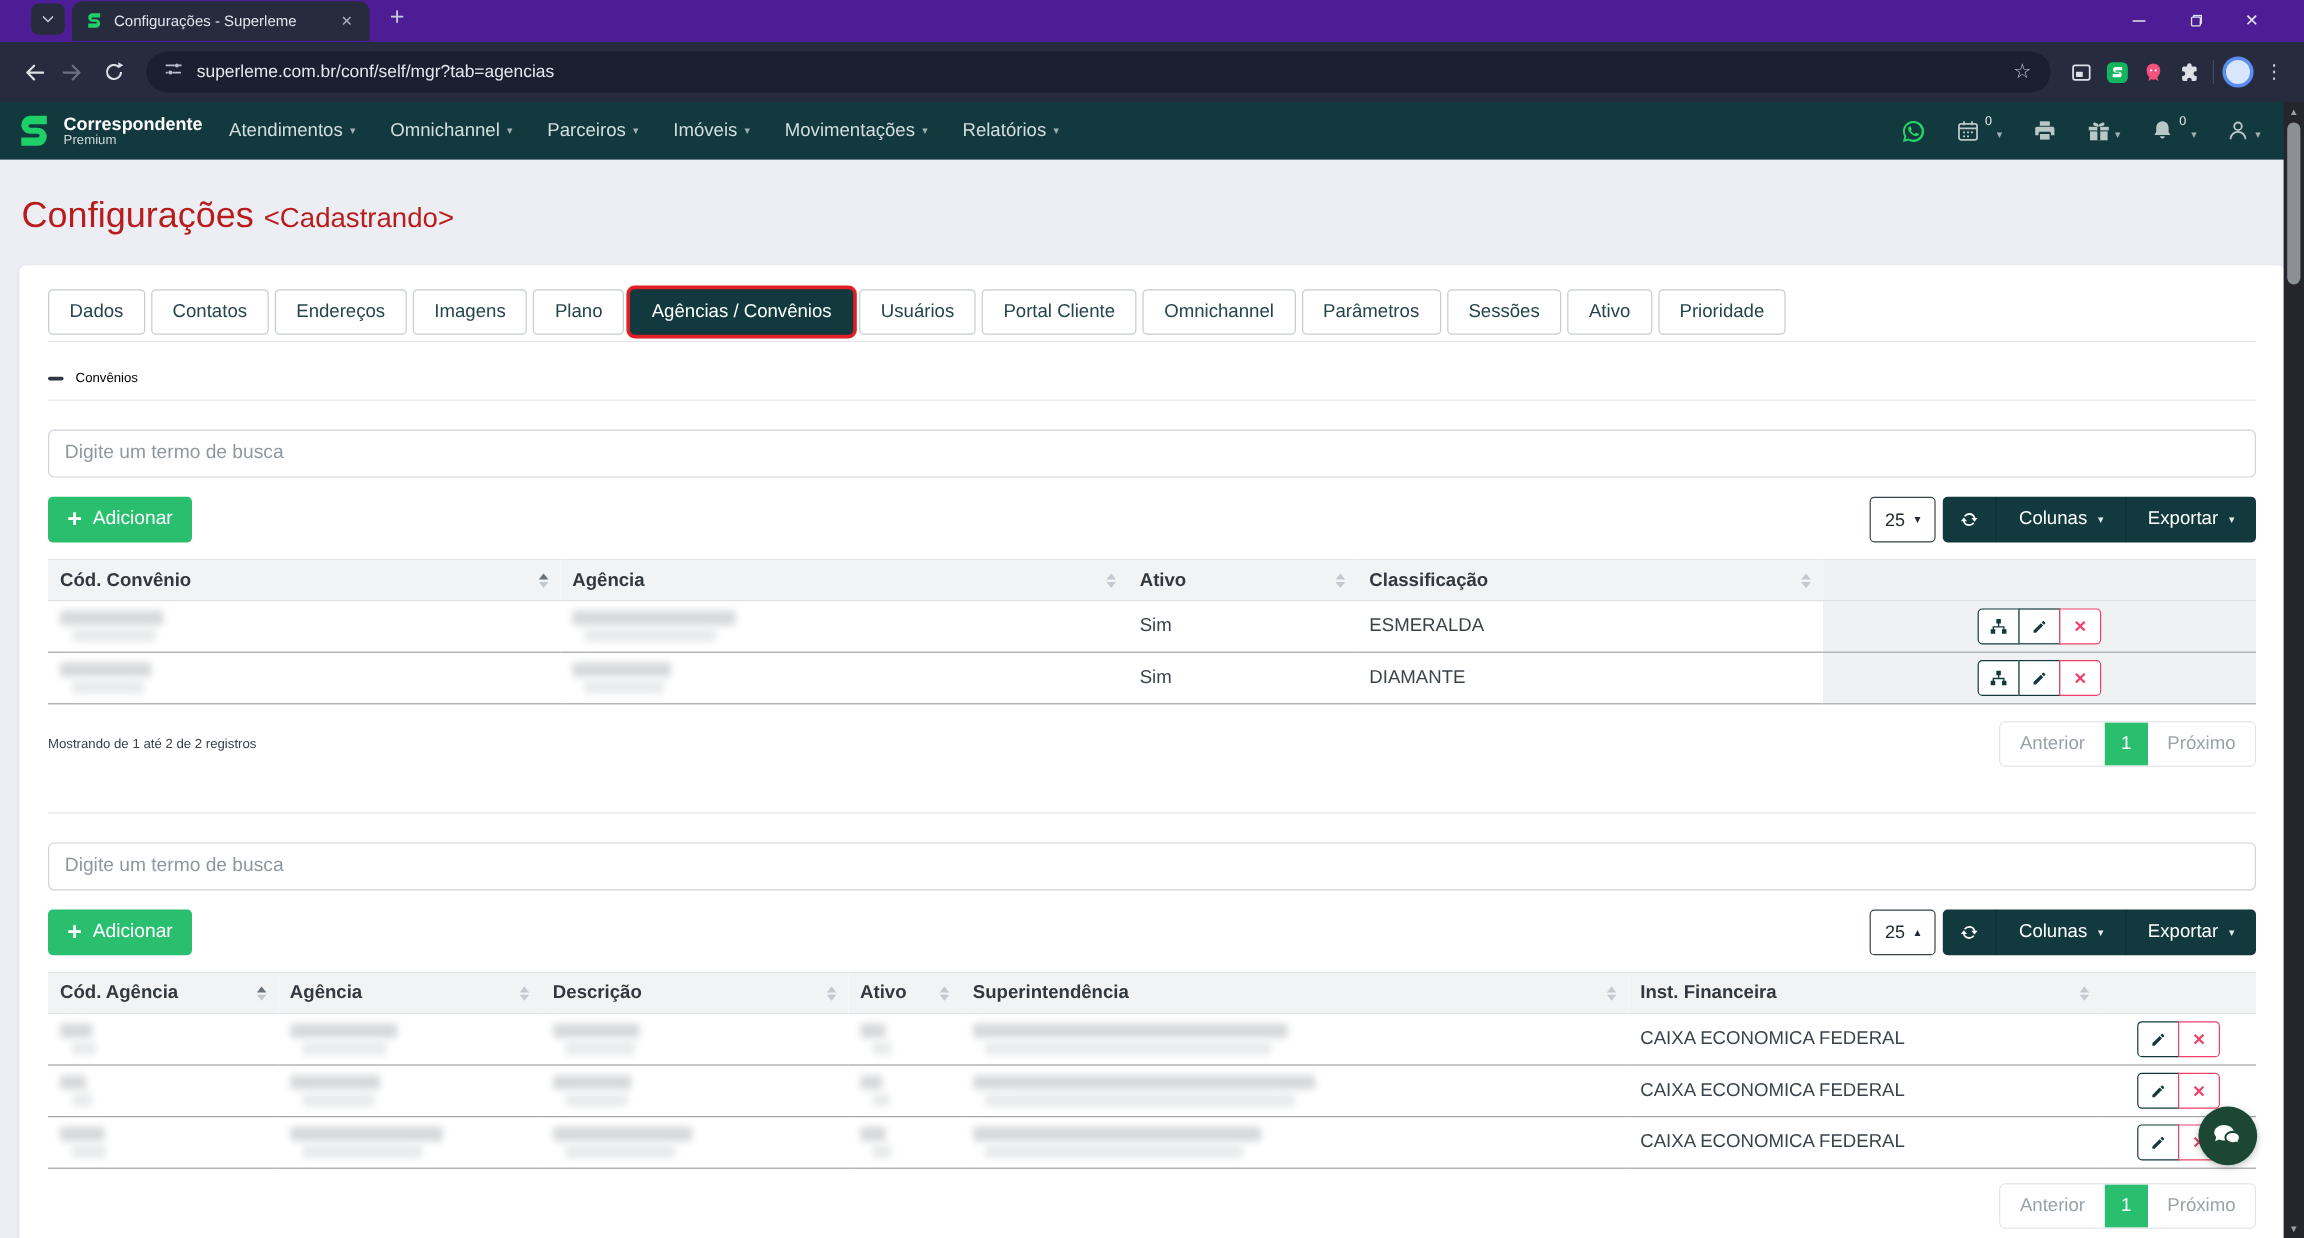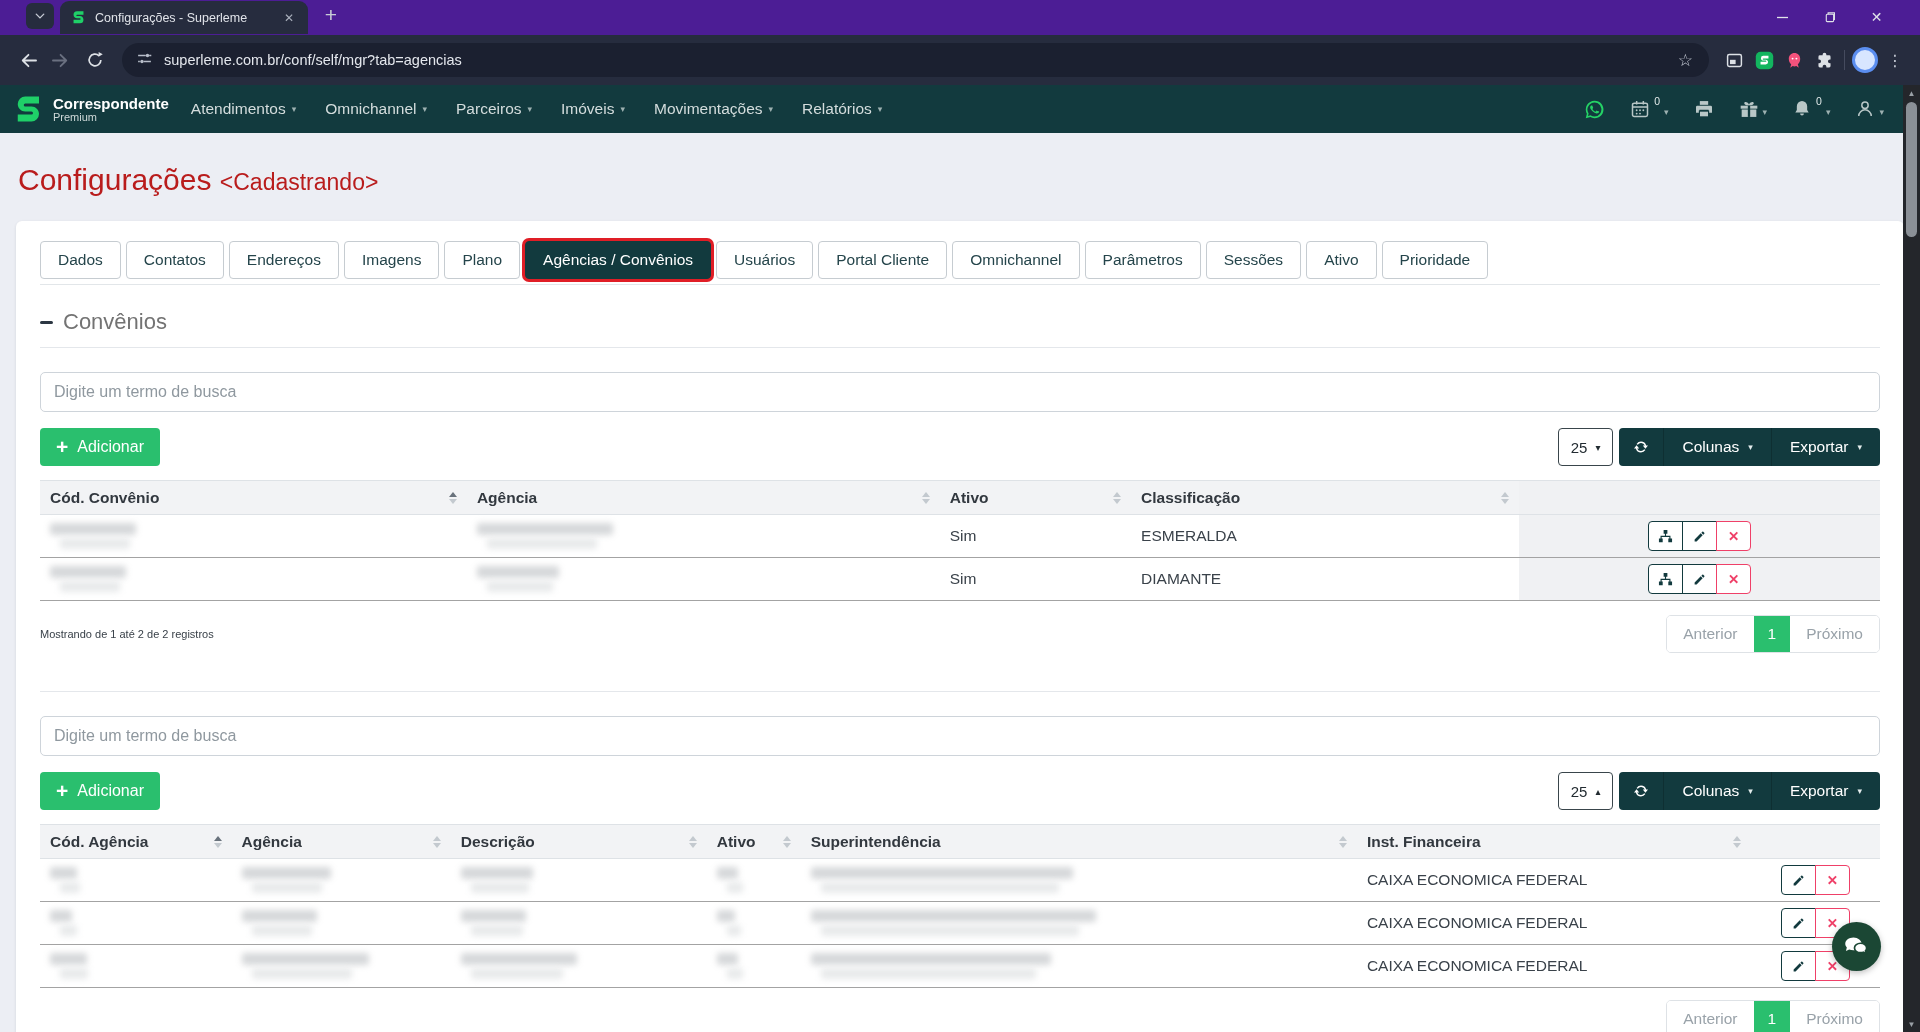--- a/index.html
+++ b/index.html
@@ -45,21 +45,21 @@
   .page-title{font-size:30px;color:#b91c1c;font-weight:500;margin:0 0 24px 2px}
   .title-suffix{font-size:23px;font-weight:400}
   .card{background:#fff;border-radius:6px;box-shadow:0 1px 3px rgba(40,50,60,.12);padding:20px 24px 24px;min-height:900px}
 
   .tabs{display:flex;gap:5px;border-bottom:1px solid #e2e6e9;padding-bottom:5px;flex-wrap:nowrap}
   .tab{border:1px solid #c6ccd1;border-radius:4px;height:38px;display:inline-flex;align-items:center;padding:0 17px;font-size:15.5px;color:#25454b;background:#fff;white-space:nowrap;cursor:pointer}
   .tab.active{background:#123a3e;color:#fff;border-color:#123a3e;box-shadow:0 0 0 3px #e01e26}
 
   section.panel{margin-top:24px}
   section.panel.second{margin-top:38px}
-  .legend{display:flex;align-items:center;gap:10px;font-size:22px;color:#737373;cursor:pointer}
+  .legend{display:flex;align-items:center;gap:10px;font-size:11px;color:#000000;cursor:pointer}
   .dash{width:13px;height:3px;background:#2c3743;border-radius:2px}
   hr.sec{border:none;border-top:1px solid #e4e7eb;margin:12px 0 0}
   .search{margin-top:24px;width:100%;height:40px;border:1px solid #ced4da;border-radius:5px;padding:0 13px;font-size:16px;color:#3a424a;font-family:inherit;background:#fff}
   .search::placeholder{color:#8f989f}
   .tbar{margin-top:16px;display:flex;justify-content:space-between;align-items:center}
   .btn-add{display:inline-flex;align-items:center;gap:9px;background:#2abf6e;color:#fff;border:none;border-radius:4px;height:38px;padding:0 16px;font-size:16px;cursor:pointer;font-family:inherit}
   .plus{font-size:21px;font-weight:bold;line-height:1;margin-top:-2px}
   .tbar-right{display:flex;gap:6px;align-items:center}
   .btn-pagesize{height:38px;border:1px solid #39454b;border-radius:4px;background:#fff;color:#222b31;font-size:15px;padding:0 12px;display:inline-flex;align-items:center;gap:8px;cursor:pointer;font-family:inherit}
   .ps-caret{font-size:10px;color:#222b31}

